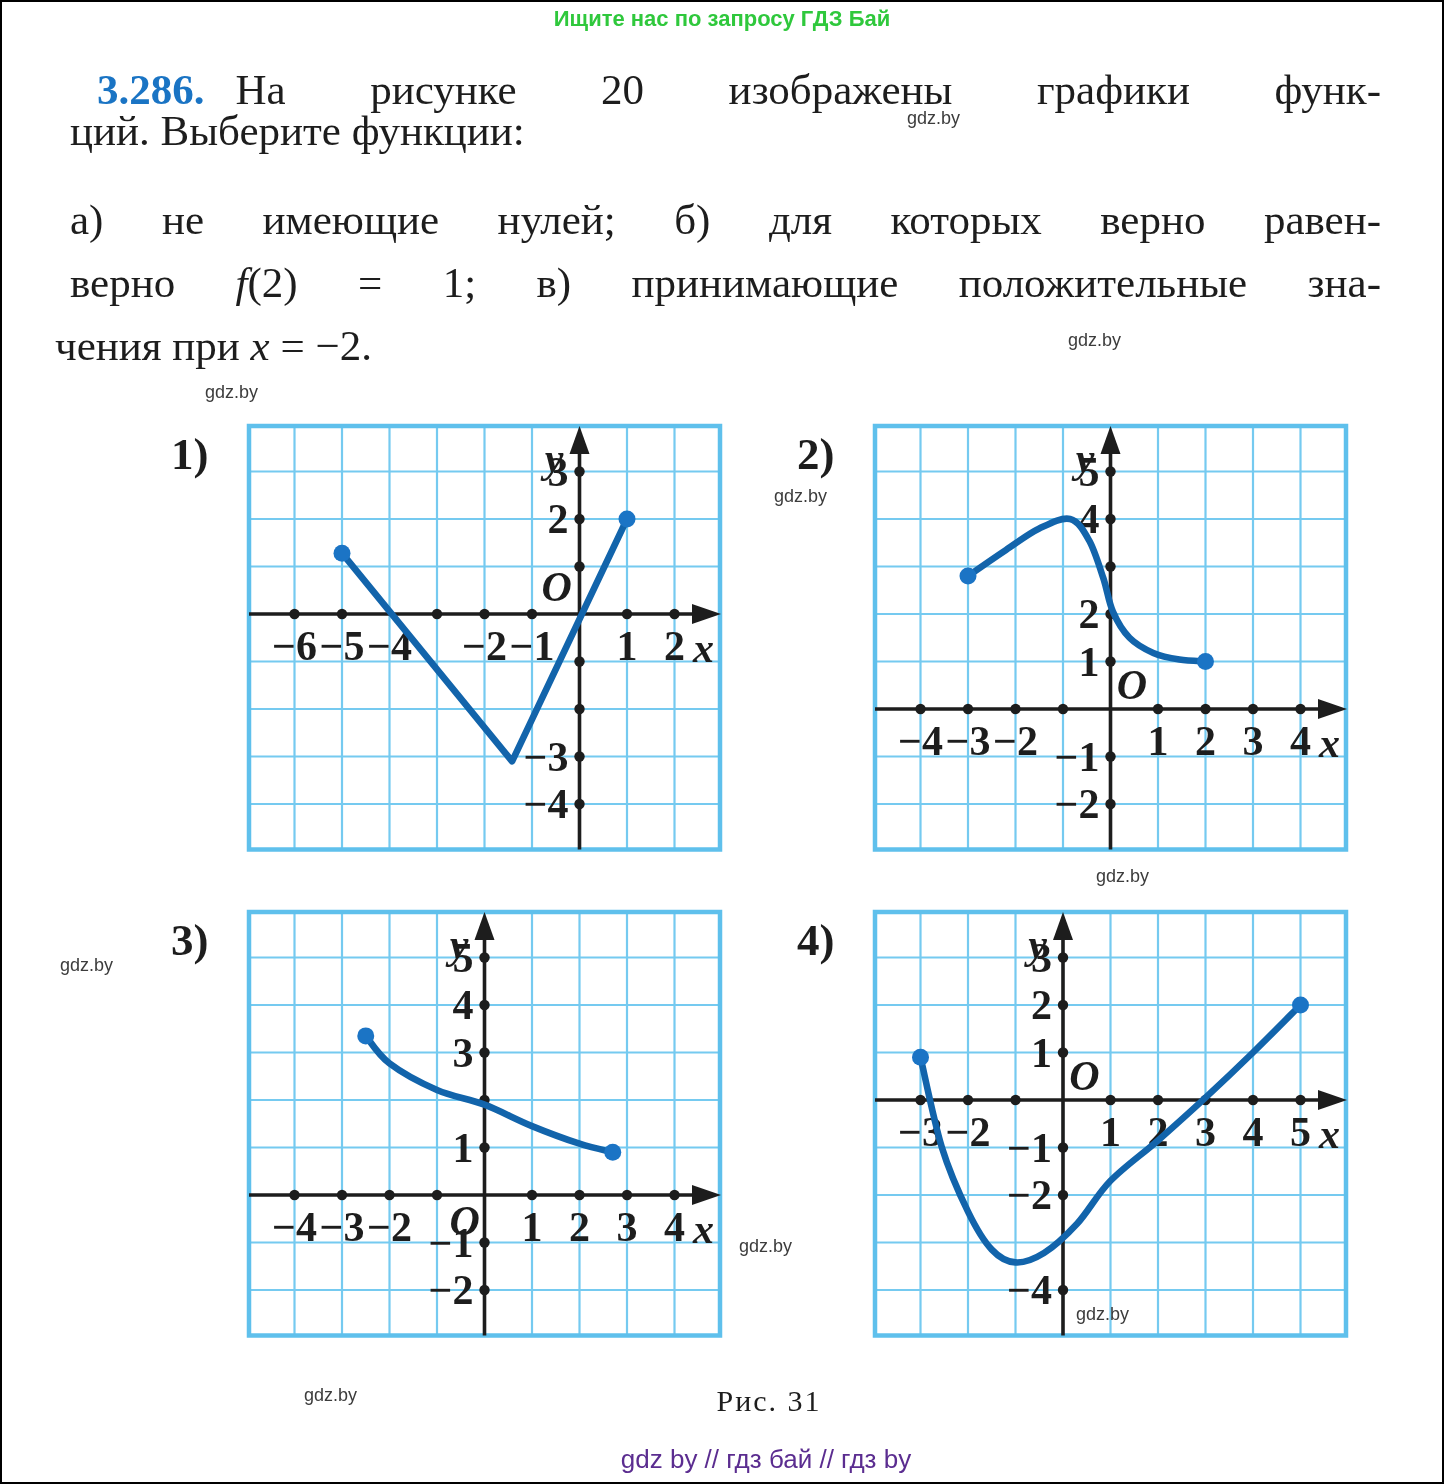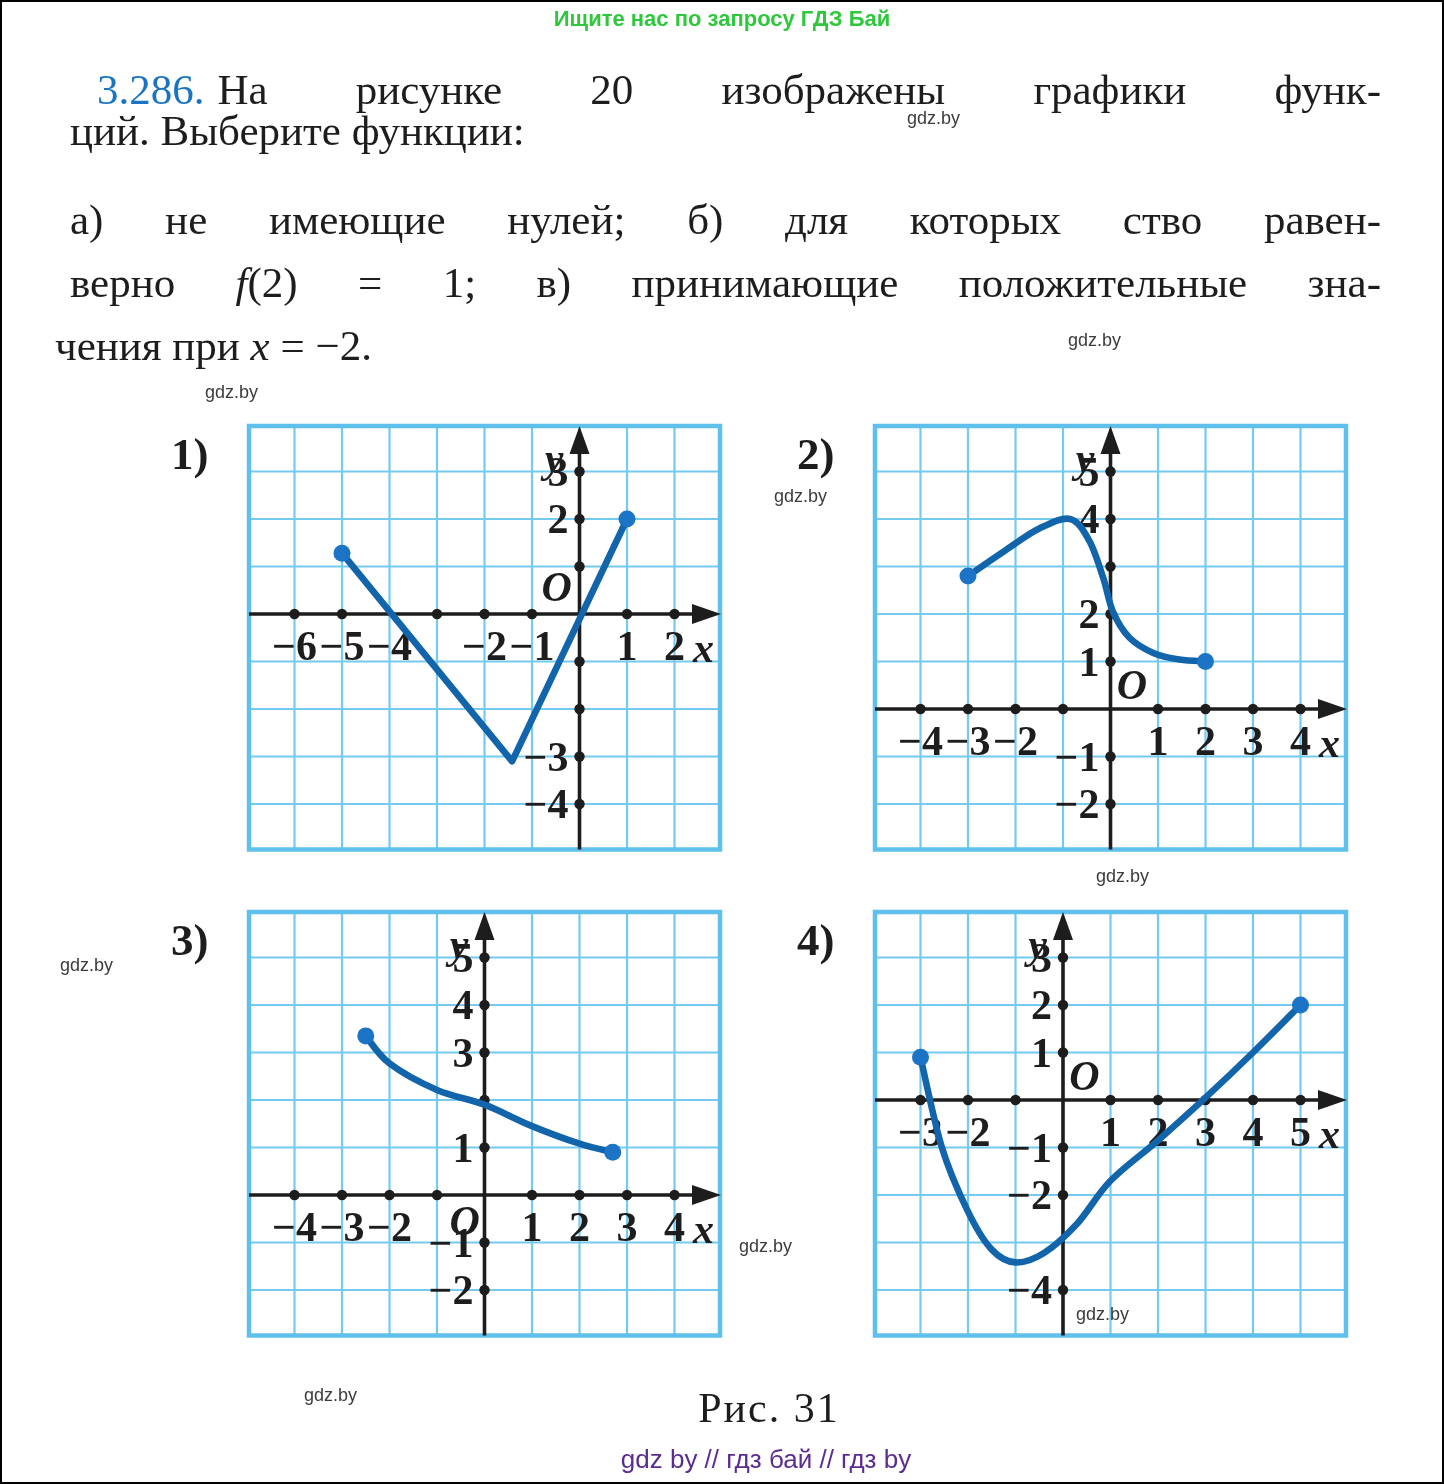--- a/index.html
+++ b/index.html
@@ -8,47 +8,47 @@
     background:#ffffff; border:2px solid #000; box-sizing:border-box;
     font-family:"Liberation Serif", serif; color:#1d1d1d; overflow:hidden;
   }
   .header{
     position:absolute; top:4px; left:0; width:100%;
     text-align:center; font-family:"Liberation Sans", sans-serif;
     font-size:22px; font-weight:bold;
   }
   .pline{ position:absolute; font-size:43px; line-height:52px; white-space:nowrap;}
   .jline{ white-space:normal; text-align:justify; text-align-last:justify; }
-  .pnum{ font-weight:normal; margin-right:13px; }
+  .pnum{ font-weight:bold; margin-right:31px; }
   .mit{ font-style:italic; }
   .gnum{ position:absolute; left:-76px; top:4px; font-size:45px; font-weight:bold; }
   .graph-wrap{ position:absolute; }
   .caption{ position:absolute; left:622px; top:1382px; width:290px; text-align:center;
-    font-size:42px; letter-spacing:2px; }
+    font-size:30px; letter-spacing:2px; }
   .footer{ position:absolute; left:0; top:1442px; width:100%; text-align:center;
     font-family:"Liberation Sans", sans-serif; font-size:26px; }
   .wm{ position:absolute; font-family:"Liberation Sans", sans-serif; font-size:18px; }
   svg{ display:block; overflow:visible; }
 </style>
 </head>
 <body>
 
 <div class="page">
 
   <div class="header" id="hdr" style="color: rgb(47, 200, 60);">Ищите нас по запросу ГДЗ Бай</div>
 
   <div>
     <div class="pline jline" style="left:95px; top:62px; width:1284px;">
       <span class="pnum" id="pnum" style="color: rgb(26, 116, 196);">3.286.</span><span>На рисунке 20 изображены графики функ-</span>
     </div>
     <div class="pline" style="left:68px; top:103px;">
       <span>ций. Выберите функции:</span>
     </div>
     <div class="pline jline" style="left:68px; top:192px; width:1311px;">
-      <span>а) не имеющие нулей; б) для которых ство равен-</span>
+      <span>а) не имеющие нулей; б) для которых верно равен-</span>
     </div>
     <div class="pline jline" style="left:68px; top:255px; width:1311px;">
       <span>верно </span><span class="mit">f</span><span>(2) = 1; в) принимающие положительные зна-</span>
     </div>
     <div class="pline" style="left:53px; top:318px;">
       <span>чения при </span><span class="mit">x</span><span> = −2.</span>
     </div>
   </div>
 
   <div>

